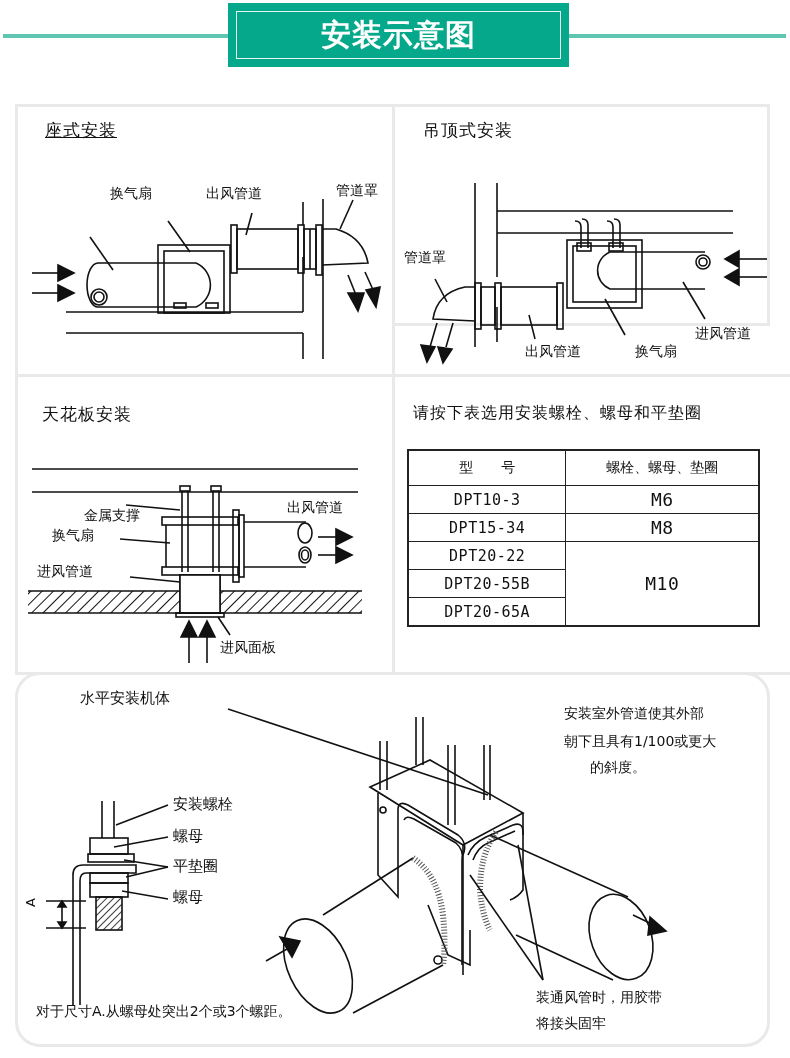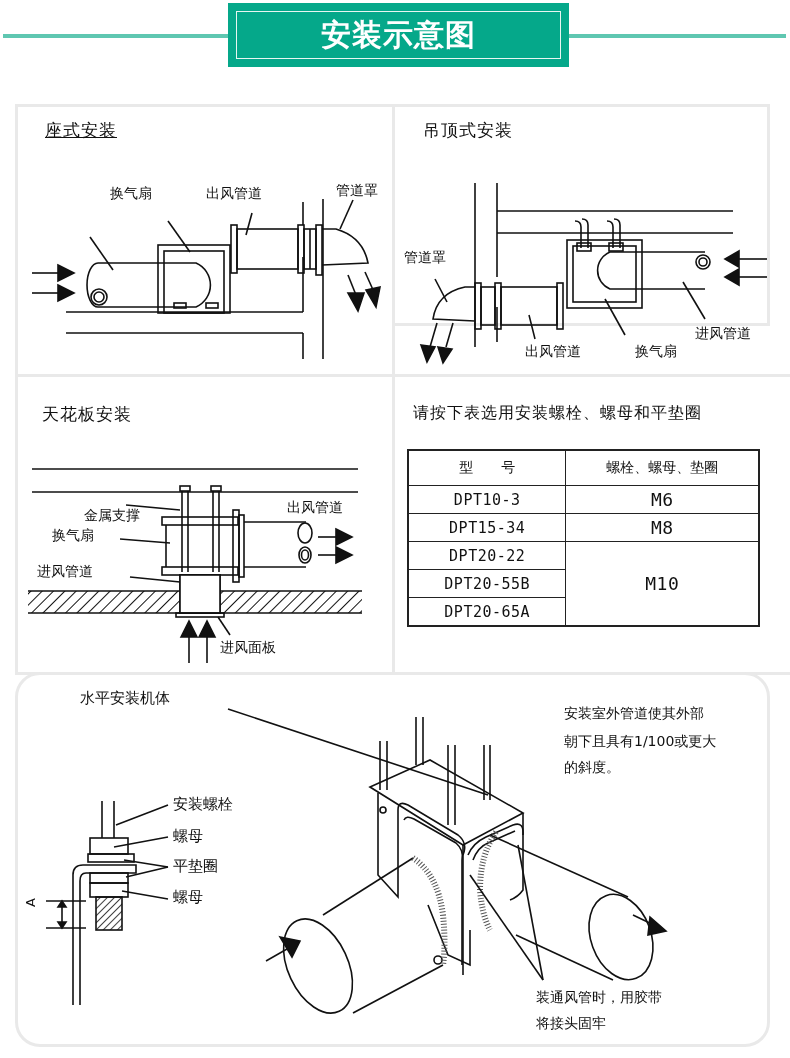--- a/index.html
+++ b/index.html
@@ -215,26 +215,27 @@
       <td class="mono">DPT20-65A</td>
     </tr>
   </tbody>
     </table>
 </div>
 
 <div class="panel" style="left:15px;top:672px;width:755px;height:375px;border-radius:25px;">
   <div class="lbl" style="left:62px;top:14px;font-size:15px;">水平安装机体</div>
   <div class="lbl" style="left:546px;top:30px;">安装室外管道使其外部</div>
   <div class="lbl" style="left:546px;top:58px;">朝下且具有1/100或更大</div>
-  <div class="lbl" style="left:546px;top:84px;">的斜度。</div>
+  <div class="lbl" style="left:572px;top:84px;">的斜度。</div>
   <div class="lbl" style="left:155px;top:120px;font-size:15px;">安装螺栓</div>
   <div class="lbl" style="left:155px;top:152px;font-size:15px;">螺母</div>
   <div class="lbl" style="left:155px;top:182px;font-size:15px;">平垫圈</div>
   <div class="lbl" style="left:155px;top:213px;font-size:15px;">螺母</div>
   <div class="lbl" style="left:8px;top:220px;transform:rotate(-90deg);font-size:13px;">A</div>
+  <div class="lbl" style="left:18px;top:328px;">对于尺寸A.从螺母处突出2个或3个螺距。</div>
   <div class="lbl" style="left:518px;top:314px;">装通风管时，用胶带</div>
   <div class="lbl" style="left:518px;top:340px;">将接头固牢</div>
   <svg width="755" height="375" stroke="#111" fill="none" stroke-width="1.6">
     <defs>
       <pattern id="hatch2" width="5" height="5" patternUnits="userSpaceOnUse" patternTransform="rotate(45)">
         <line x1="0" y1="0" x2="0" y2="5" stroke="#111" stroke-width="1.6"></line>
       </pattern>
     </defs>
 
     <line x1="84" y1="126" x2="84" y2="163"></line>

